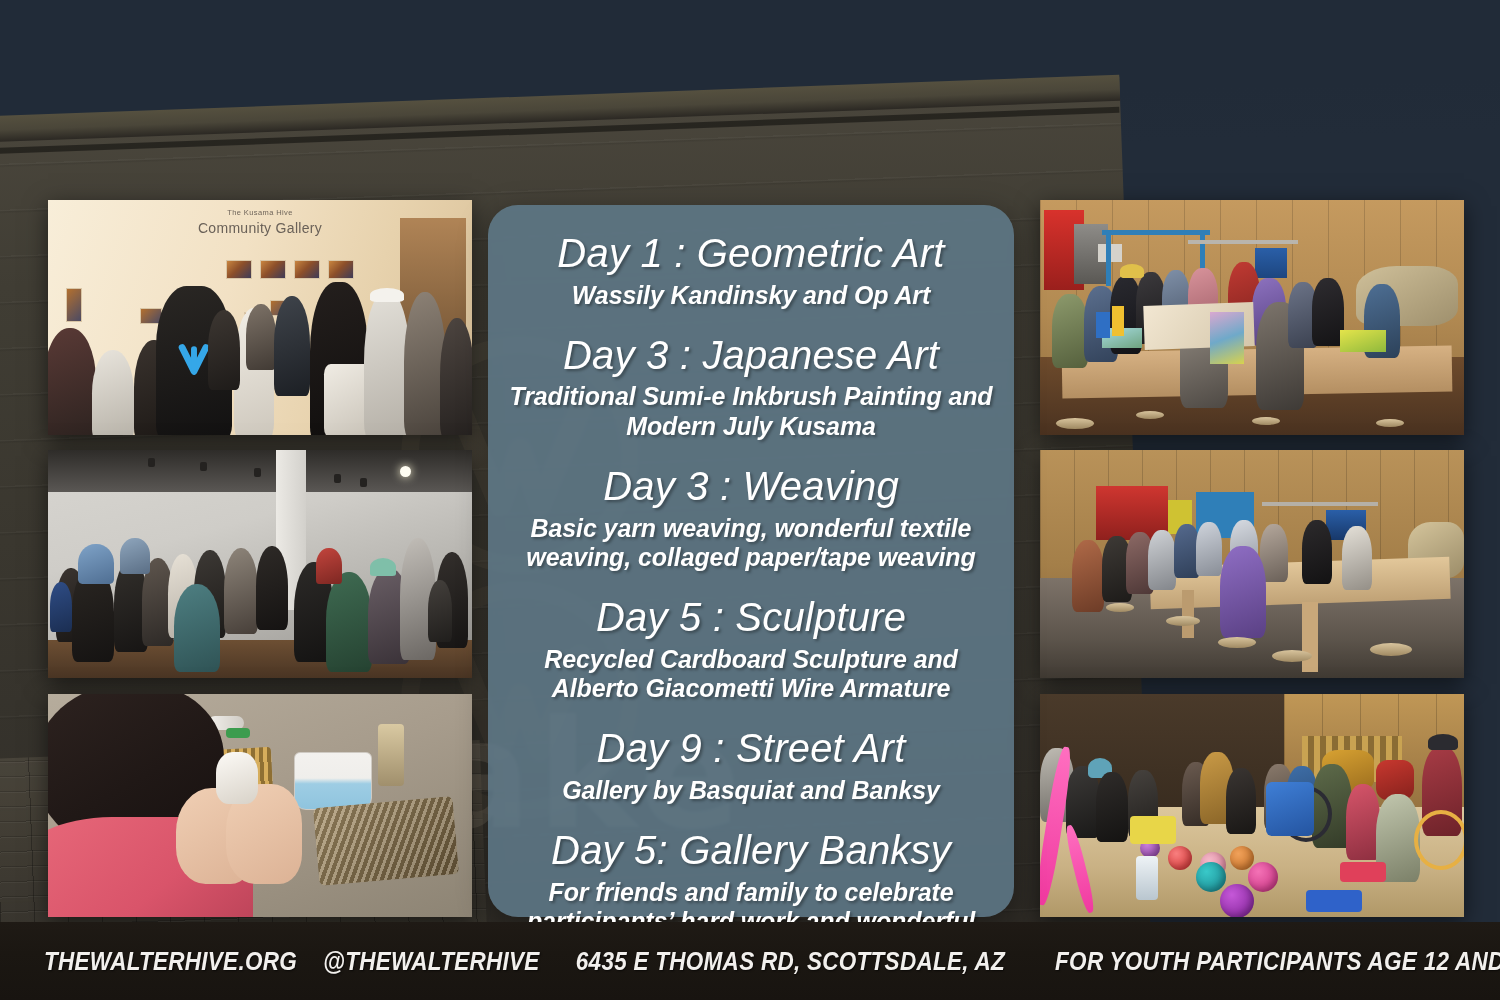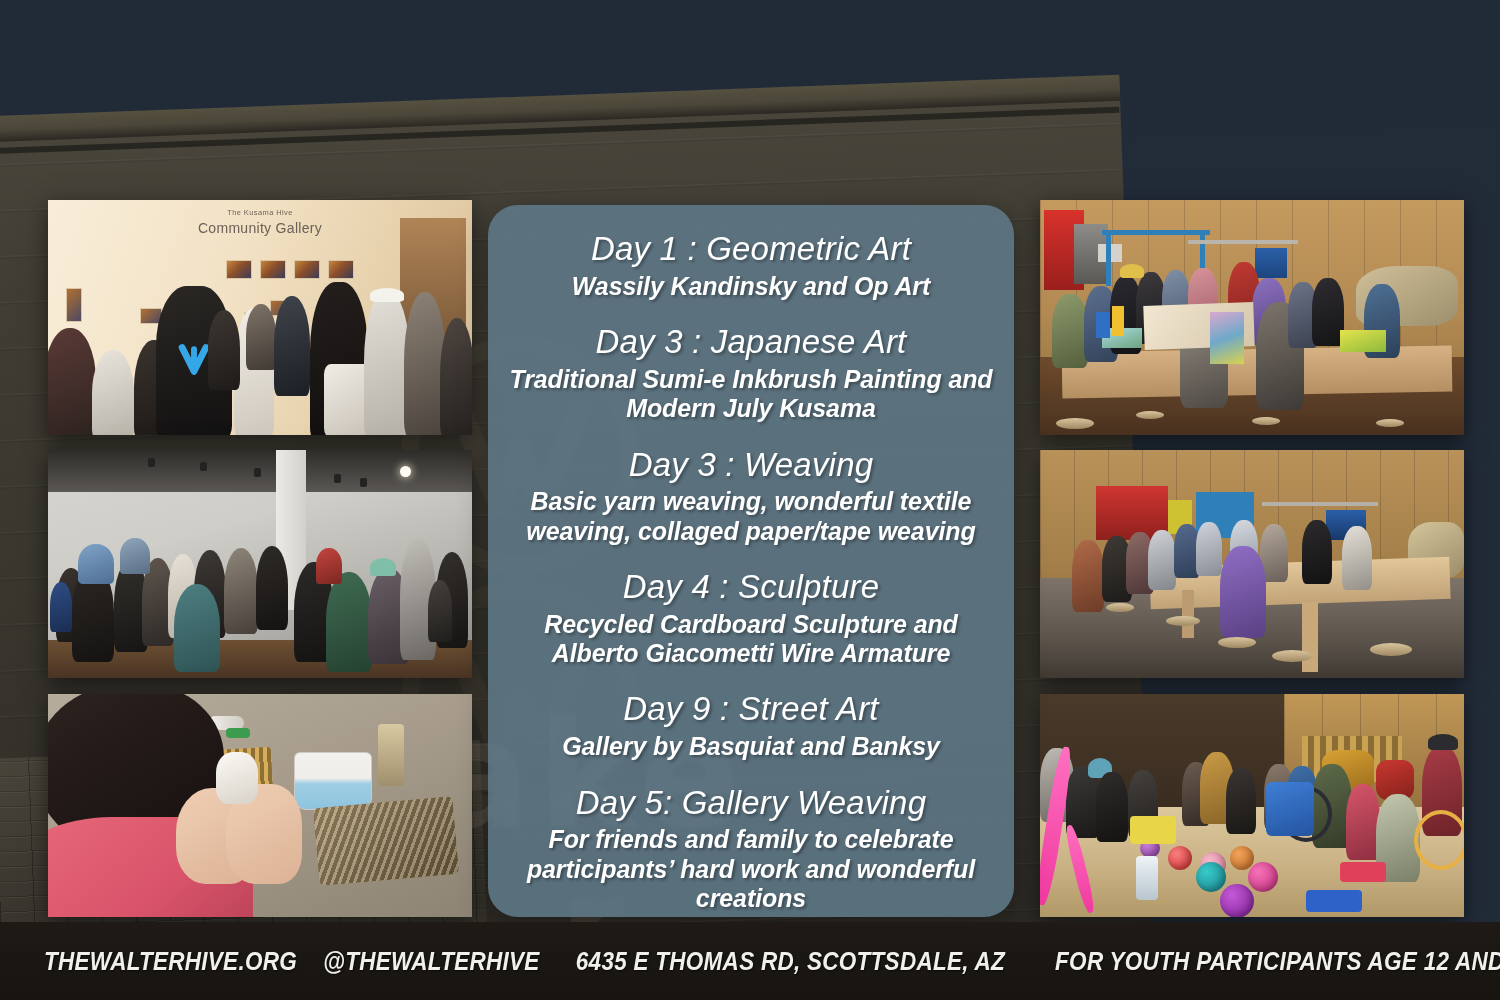--- a/index.html
+++ b/index.html
@@ -370,21 +370,21 @@
     align-items:center;
     justify-content:flex-start;
   }
   .day-block{
     width:100%;
     text-align:center;
     margin-bottom:21px;
   }
   .day-block:last-child{ margin-bottom:0; }
   .day-title{
-    font-size:33px;
+    font-size:40px;
     font-style:italic;
     font-weight:normal;
     color:#ffffff;
     letter-spacing:.2px;
     text-shadow:2px 2px 3px rgba(0,0,0,.35);
     line-height:1.24;
     white-space:nowrap;
   }
   .day-desc{
     font-size:25px;
@@ -679,31 +679,31 @@
       <div class="day-title">Day 3 : Japanese Art</div>
       <div class="day-desc">Traditional Sumi-e Inkbrush Painting and Modern July Kusama</div>
     </div>
 
     <div class="day-block">
       <div class="day-title">Day 3 : Weaving</div>
       <div class="day-desc">Basic yarn weaving, wonderful textile weaving, collaged paper/tape weaving</div>
     </div>
 
     <div class="day-block">
-      <div class="day-title">Day 4 : Sculpture</div>
+      <div class="day-title">Day 5 : Sculpture</div>
       <div class="day-desc">Recycled Cardboard Sculpture and Alberto Giacometti Wire Armature</div>
     </div>
 
     <div class="day-block">
       <div class="day-title">Day 9 : Street Art</div>
       <div class="day-desc">Gallery by Basquiat and Banksy</div>
     </div>
 
     <div class="day-block">
-      <div class="day-title">Day 5: Gallery Weaving</div>
+      <div class="day-title">Day 5: Gallery Banksy</div>
       <div class="day-desc">For friends and family to celebrate participants’ hard work and wonderful creations</div>
     </div>
 
   </div>
 
   <div id="footer">
     <div class="foot-item">THEWALTERHIVE.ORG</div>
     <div class="foot-item">@THEWALTERHIVE</div>
     <div class="foot-item">6435 E THOMAS RD, SCOTTSDALE, AZ</div>
     <div class="foot-item">FOR YOUTH PARTICIPANTS AGE 12 AND UP</div>

